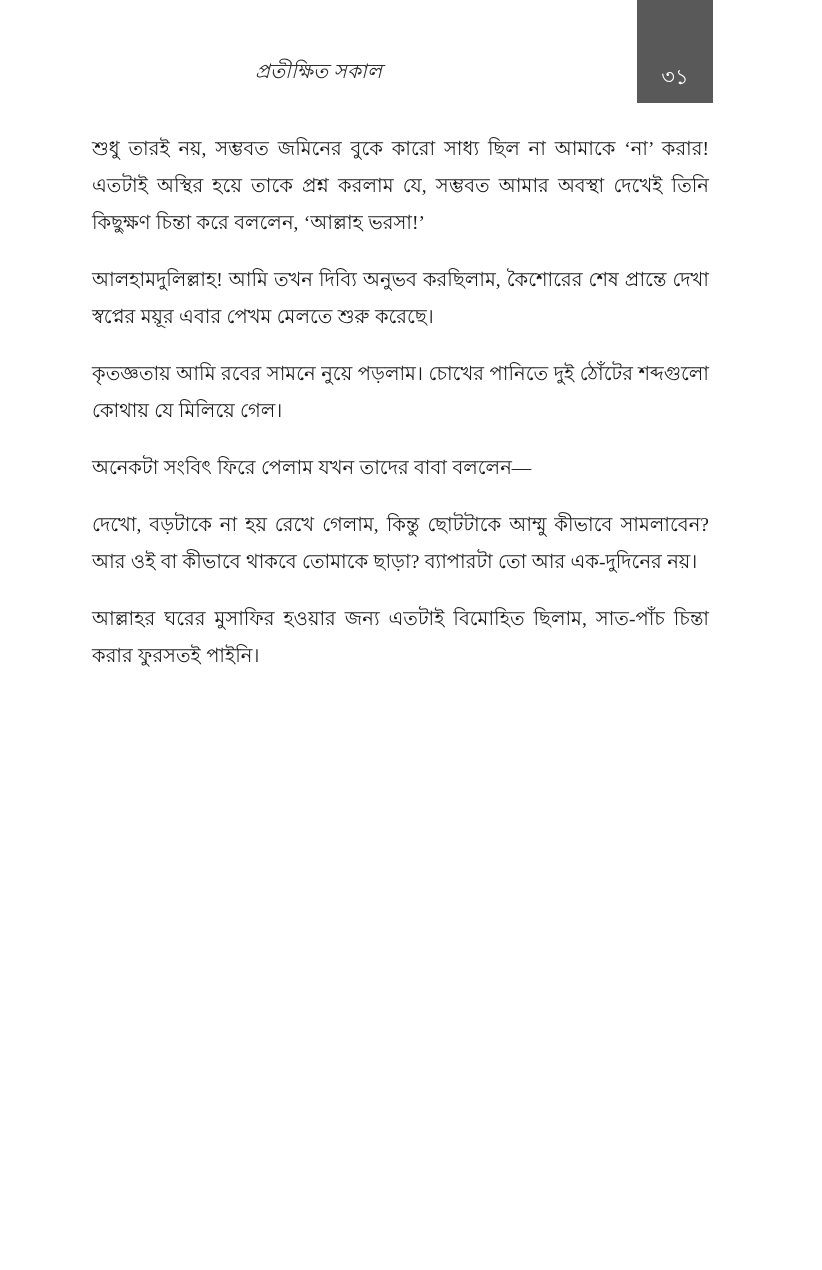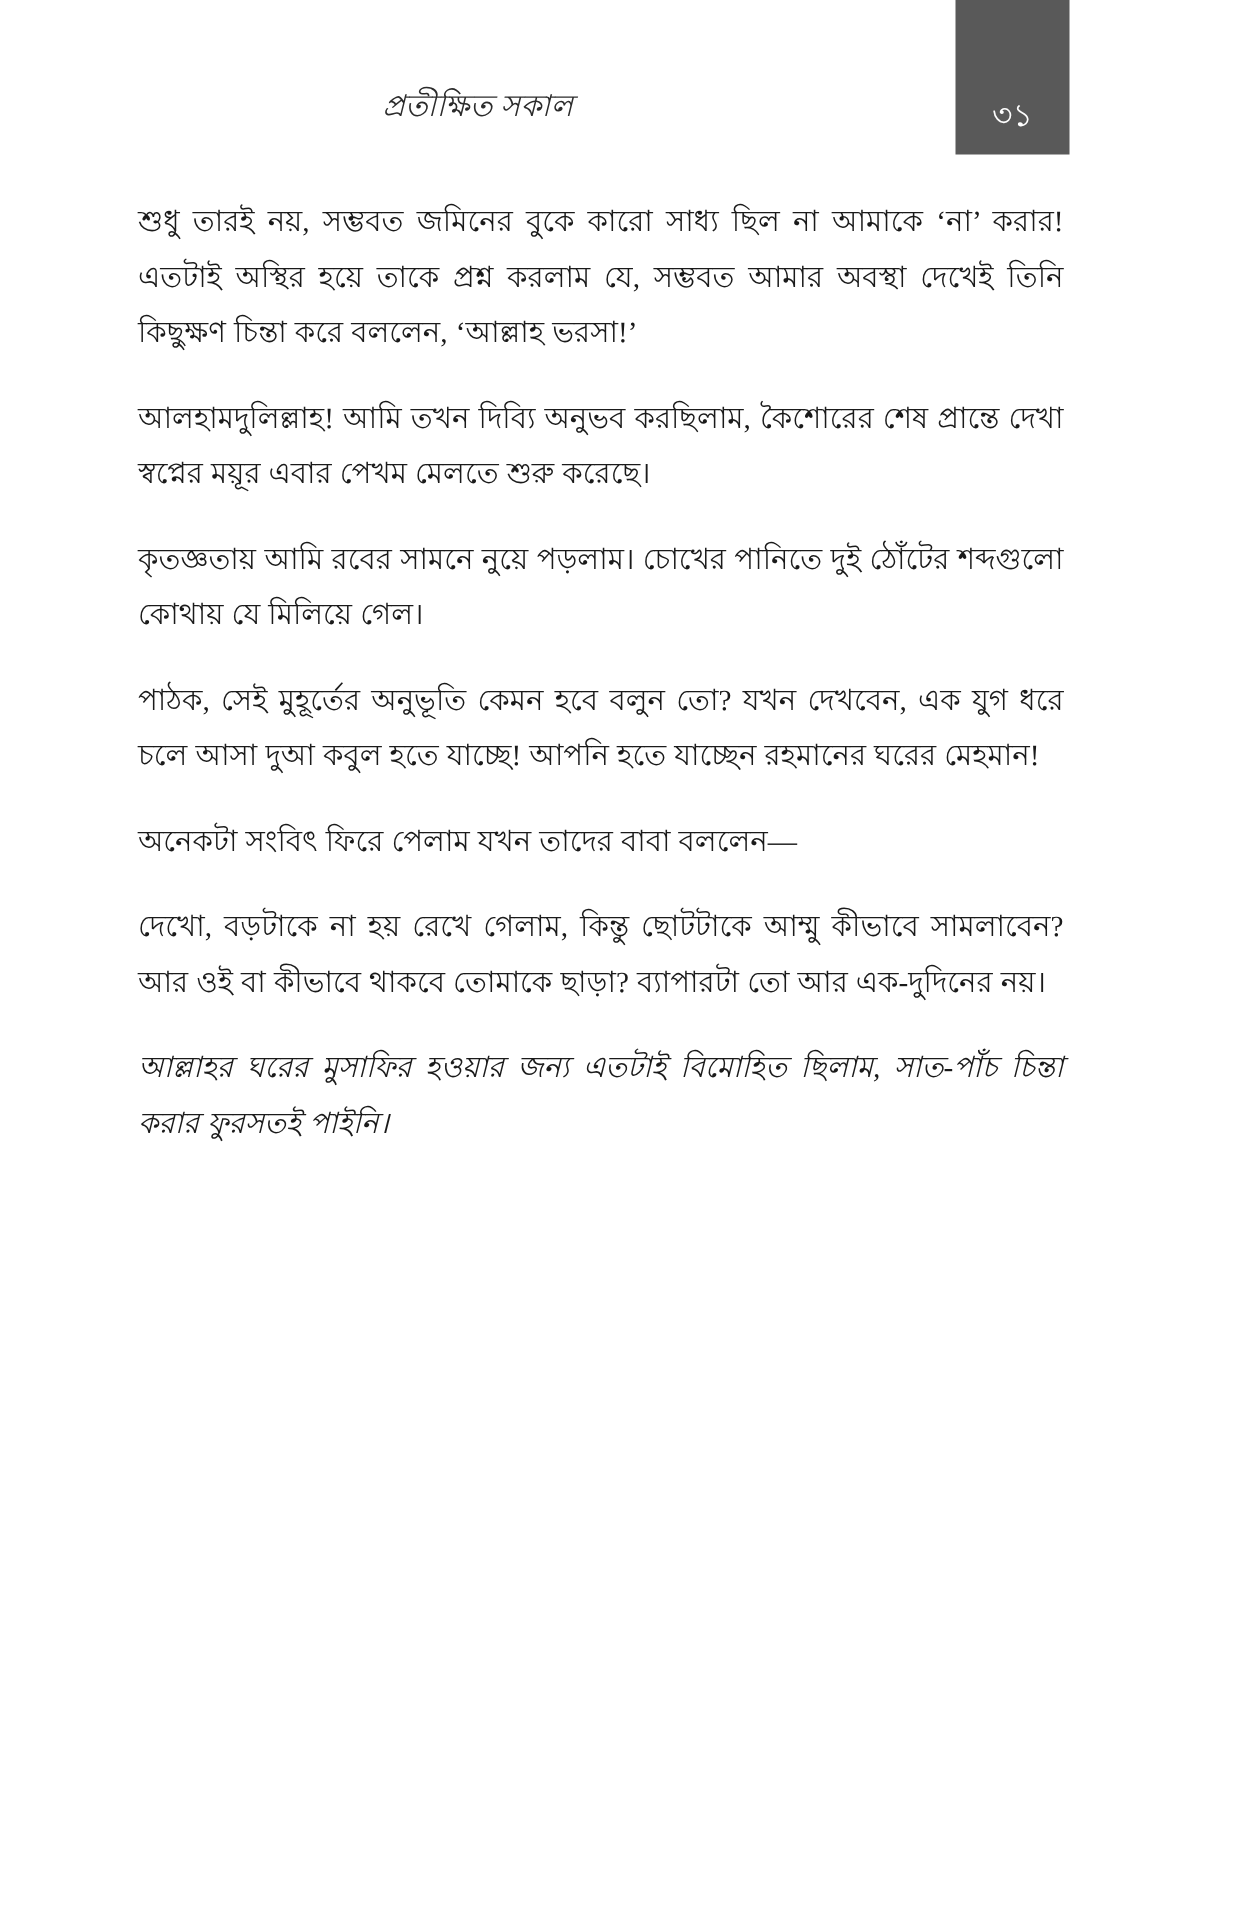--- a/index.html
+++ b/index.html
@@ -74,21 +74,20 @@
     font-family: "Liberation Serif", "DejaVu Serif", serif;
     font-size: 19.5px;
     line-height: 37px;
     color: #1a1a1a;
     text-align: justify;
     text-justify: inter-word;
     word-spacing: 0.5px;
   }
   .para:last-child {
     margin-bottom: 0;
-    font-style: italic;
   }
   
   .para.ragged {
     text-align: left;
   }
 </style>
 </head>
 <body>
 
 <div class="page" style="background: rgb(255, 255, 255);">
@@ -97,19 +96,18 @@
     <div class="running-title">প্রতীক্ষিত সকাল</div>
     <div class="folio-box" style="background: rgb(89, 89, 89);">
       <div class="folio-number" style="color: rgb(255, 255, 255);">৩১</div>
     </div>
   </div>
 
   <div class="text-block">
       <p class="para">শুধু তারই নয়, সম্ভবত জমিনের বুকে কারো সাধ্য ছিল না আমাকে ‘না’ করার! এতটাই অস্থির হয়ে তাকে প্রশ্ন করলাম যে, সম্ভবত আমার অবস্থা দেখেই তিনি কিছুক্ষণ চিন্তা করে বললেন, ‘আল্লাহ ভরসা!’</p>
       <p class="para">আলহামদুলিল্লাহ! আমি তখন দিব্যি অনুভব করছিলাম, কৈশোরের শেষ প্রান্তে দেখা স্বপ্নের ময়ূর এবার পেখম মেলতে শুরু করেছে।</p>
       <p class="para">কৃতজ্ঞতায় আমি রবের সামনে নুয়ে পড়লাম। চোখের পানিতে দুই ঠোঁটের শব্দগুলো কোথায় যে মিলিয়ে গেল।</p>
-      <p class="para">পাঠক, সেই মুহূর্তের অনুভূতি কেমন হবে বলুন তো? যখন দেখবেন, এক যুগ ধরে চলে আসা দুআ কবুল হতে যাচ্ছে! আপনি হতে যাচ্ছেন রহমানের ঘরের মেহমান!</p>
       <p class="para ragged">অনেকটা সংবিৎ ফিরে পেলাম যখন তাদের বাবা বললেন—</p>
       <p class="para">দেখো, বড়টাকে না হয় রেখে গেলাম, কিন্তু ছোটটাকে আম্মু কীভাবে সামলাবেন? আর ওই বা কীভাবে থাকবে তোমাকে ছাড়া? ব্যাপারটা তো আর এক-দুদিনের নয়।</p>
       <p class="para">আল্লাহর ঘরের মুসাফির হওয়ার জন্য এতটাই বিমোহিত ছিলাম, সাত-পাঁচ চিন্তা করার ফুরসতই পাইনি।</p>
     </div>
 
 </div>
 
 </body></html>

